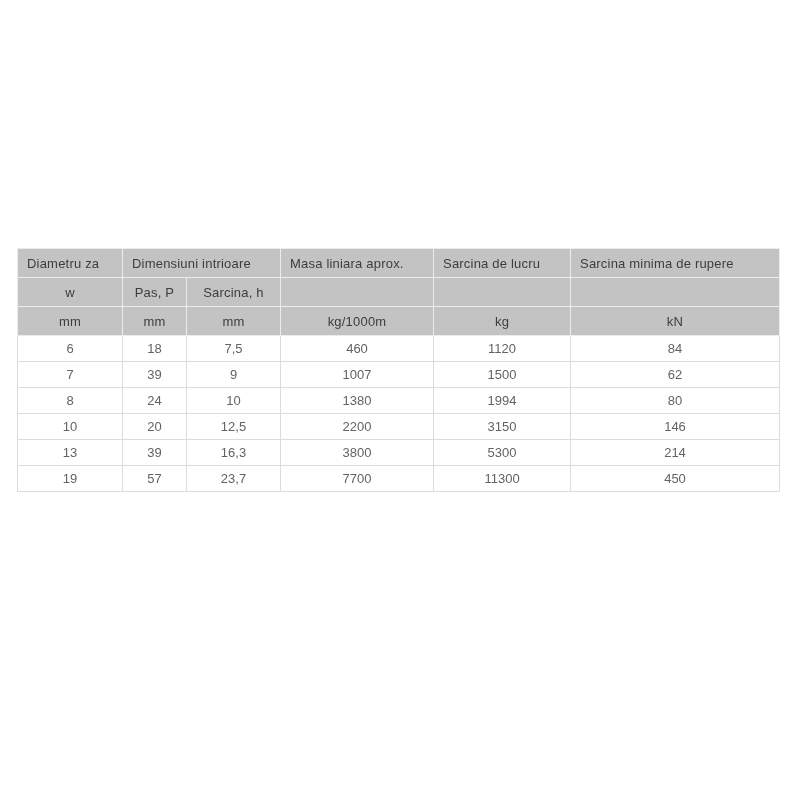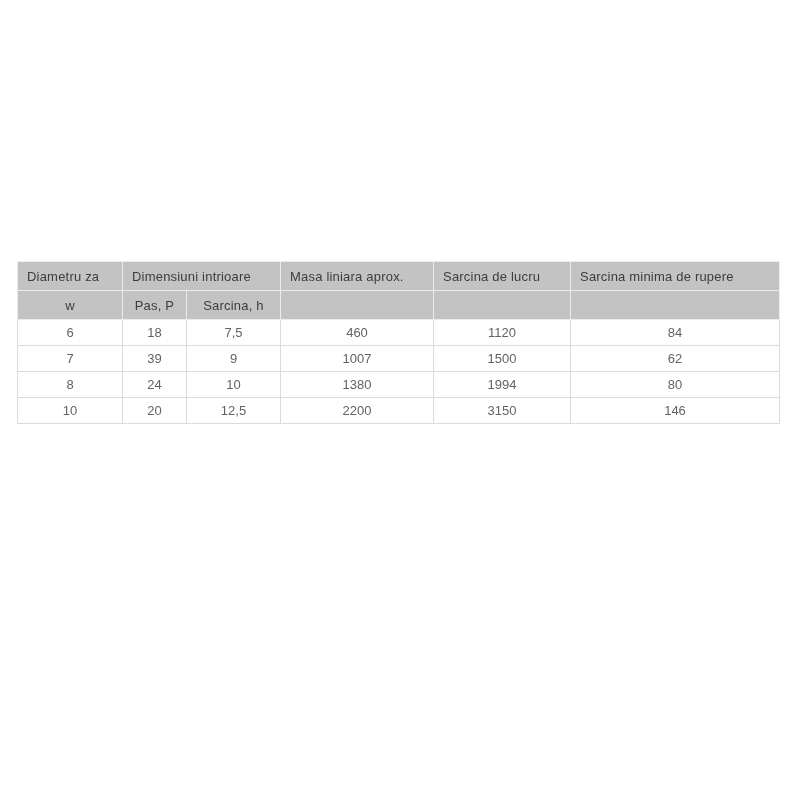--- a/index.html
+++ b/index.html
@@ -22,21 +22,21 @@
   .page {
     position: relative;
     width: 800px;
     height: 800px;
     background: var(--page-bg);
     overflow: hidden;
   }
   table.spec-table {
     position: absolute;
     left: 17px;
-    top: 261px;
+    top: 248px;
     width: 762px;
     border-collapse: collapse;
     table-layout: fixed;
     border-radius: 25px;
   }
   table.spec-table thead th {
     background: var(--header-bg);
     border: 1px solid var(--header-border);
     color: var(--header-text);
     font-size: 13px;
@@ -86,20 +86,28 @@
           <th colspan="1">Sarcina minima de rupere</th>
         </tr>
         <tr>
           <th>w</th>
           <th>Pas, P</th>
           <th>Sarcina, h</th>
           <th></th>
           <th></th>
           <th></th>
         </tr>
+        <tr>
+          <th>mm</th>
+          <th>mm</th>
+          <th>mm</th>
+          <th>kg/1000m</th>
+          <th>kg</th>
+          <th>kN</th>
+        </tr>
       </thead>
     <tbody>
         <tr>
           <td>6</td>
           <td>18</td>
           <td>7,5</td>
           <td>460</td>
           <td>1120</td>
           <td>84</td>
         </tr>
@@ -120,15 +128,31 @@
           <td>80</td>
         </tr>
         <tr>
           <td>10</td>
           <td>20</td>
           <td>12,5</td>
           <td>2200</td>
           <td>3150</td>
           <td>146</td>
         </tr>
+        <tr>
+          <td>13</td>
+          <td>39</td>
+          <td>16,3</td>
+          <td>3800</td>
+          <td>5300</td>
+          <td>214</td>
+        </tr>
+        <tr>
+          <td>19</td>
+          <td>57</td>
+          <td>23,7</td>
+          <td>7700</td>
+          <td>11300</td>
+          <td>450</td>
+        </tr>
       </tbody>
   </table>
 </div>
 
 </body></html>

